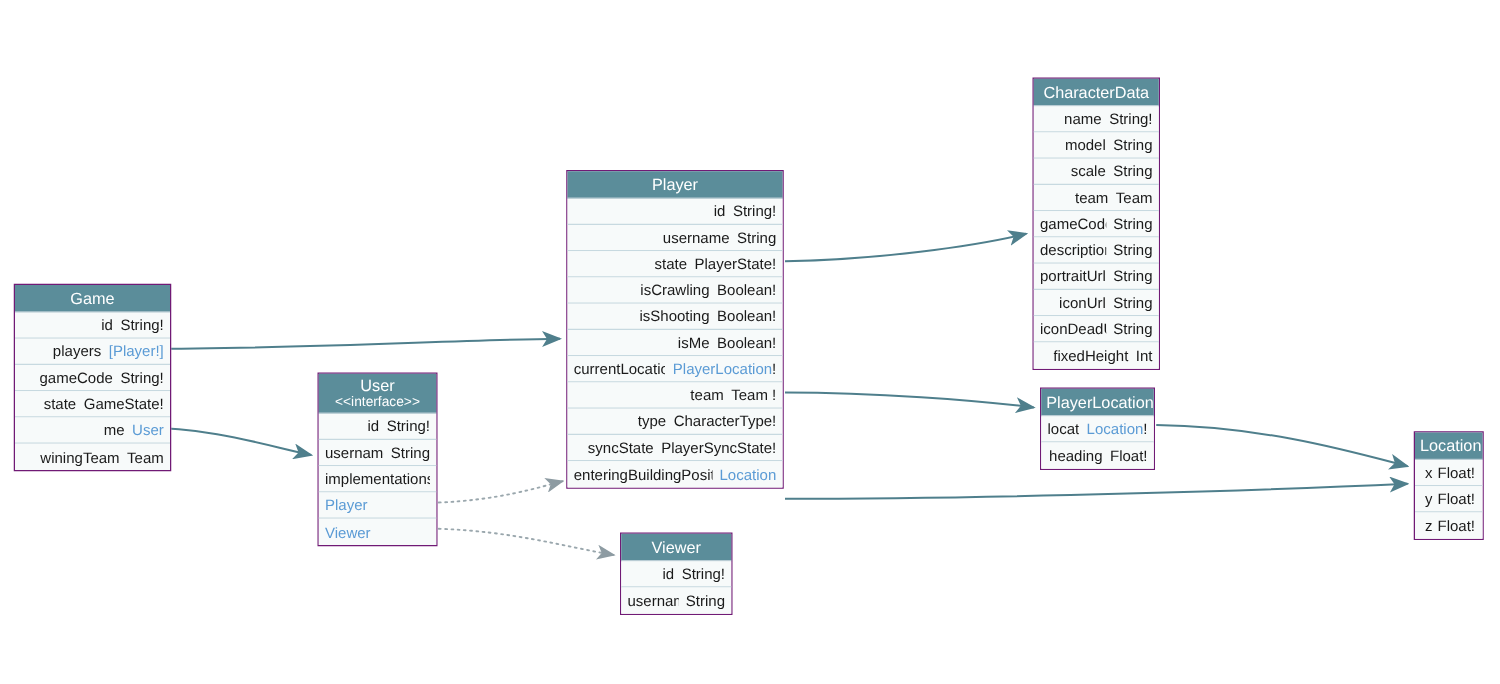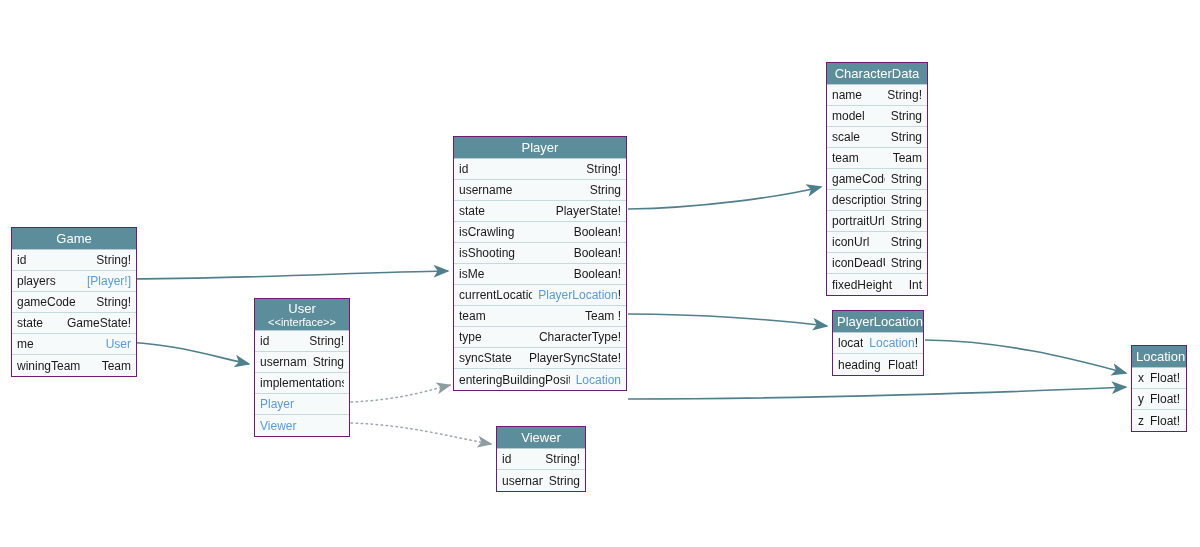--- a/index.html
+++ b/index.html
@@ -53,21 +53,21 @@
     display: block;
     font-size: 11px;
     line-height: 12px;
   }
   .entity-header.two-line {
     padding: 2px 4px 2px 4px;
   }
   .row {
     display: flex;
     align-items: center;
-    justify-content: space-between;
+    justify-content: flex-end;
     box-sizing: border-box;
     height: 21px;
     padding: 0 5px;
     font-size: 12px;
     color: #1a1a1a;
     background: #f7fafa;
     border-bottom: 1px solid #c7d9e0;
     white-space: nowrap;
     overflow: hidden;
   }

